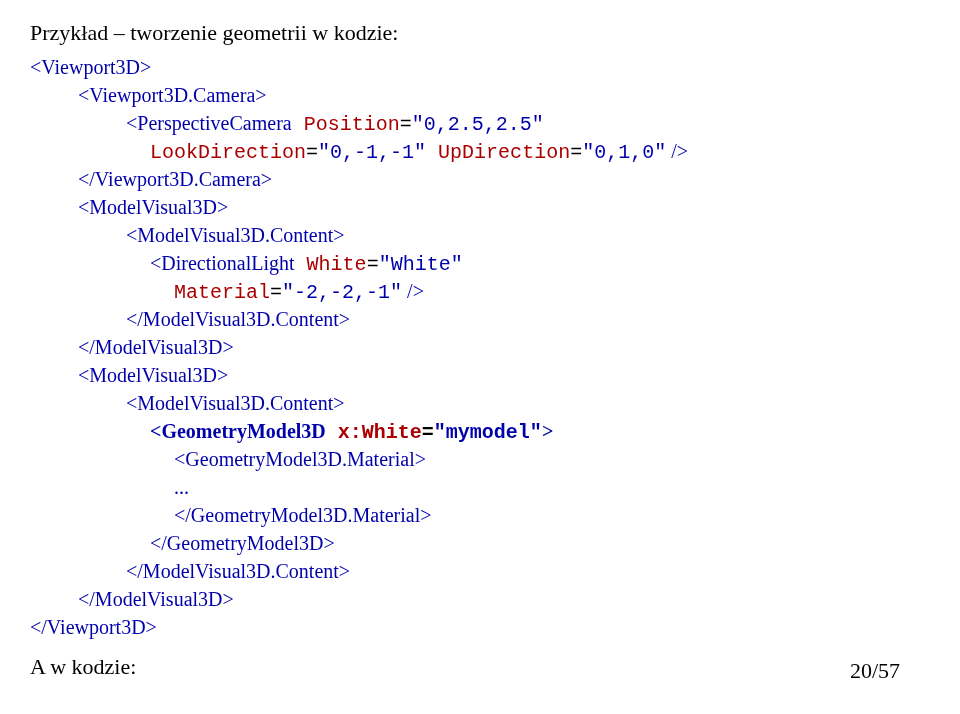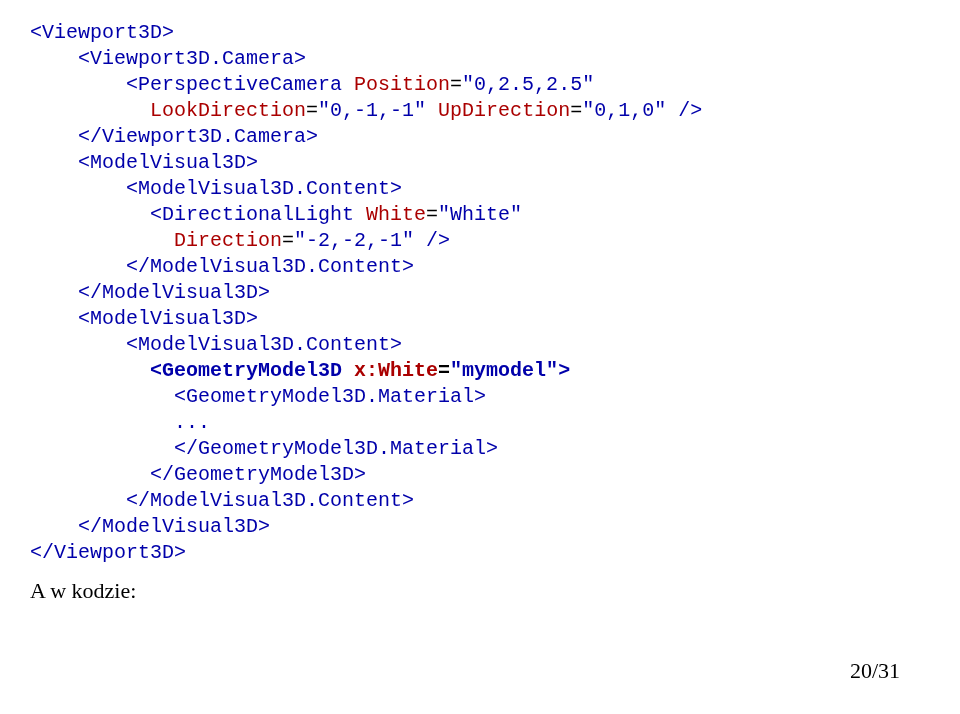--- a/index.html
+++ b/index.html
@@ -15,21 +15,21 @@
     color: #000;
     margin-bottom: 8px;
   }
   .code-block {
     font-family: 'Courier New', monospace;
     font-size: 20px;
     line-height: 1.3;
     white-space: pre;
     color: #000;
   }
-  .tag { color: #0000aa; }
+  .tag { color: #0000aa; font-family: Liberation Serif, serif; }
   .attr { color: #aa0000; text-align: right; }
   .val { color: #0000aa; }
   .bold { font-weight: bold; }
   .subheading {
     font-size: 22px;
     color: #000;
     margin-top: 12px;
     margin-bottom: 22px;
   }
   .inline-code {
@@ -45,40 +45,41 @@
   }
   .wrap {
     position: relative;
     min-height: 674px;
   }
 </style>
 </head>
 <body>
 
 <div class="wrap">
+<div class="heading">Przykład – tworzenie geometrii w kodzie:</div>
 
 <div class="code-block"><span class="tag">&lt;Viewport3D&gt;</span>
     <span class="tag">&lt;Viewport3D.Camera&gt;</span>
         <span class="tag">&lt;PerspectiveCamera</span><span class="attr"> Position</span><span>=</span><span class="val">"0,2.5,2.5"</span>
 <span>          </span><span class="attr">LookDirection</span><span>=</span><span class="val">"0,-1,-1"</span><span class="attr"> UpDirection</span><span>=</span><span class="val">"0,1,0"</span><span class="tag"> /&gt;</span>
     <span class="tag">&lt;/Viewport3D.Camera&gt;</span>
     <span class="tag">&lt;ModelVisual3D&gt;</span>
         <span class="tag">&lt;ModelVisual3D.Content&gt;</span>
           <span class="tag">&lt;DirectionalLight</span><span class="attr"> White</span><span>=</span><span class="val">"White"</span>
-<span>            </span><span class="attr">Direction</span><span>=</span><span class="val">"-2,-2,-1"</span><span class="tag"> /&gt;</span>
+<span>            </span><span class="attr">Material</span><span>=</span><span class="val">"-2,-2,-1"</span><span class="tag"> /&gt;</span>
         <span class="tag">&lt;/ModelVisual3D.Content&gt;</span>
     <span class="tag">&lt;/ModelVisual3D&gt;</span>
     <span class="tag">&lt;ModelVisual3D&gt;</span>
         <span class="tag">&lt;ModelVisual3D.Content&gt;</span>
           <span class="bold"><span class="tag">&lt;GeometryModel3D</span><span class="attr"> x:White</span><span>=</span><span class="val">"mymodel"</span><span class="tag">&gt;</span></span>
             <span class="tag">&lt;GeometryModel3D.Material&gt;</span>
             <span class="tag">...</span>
             <span class="tag">&lt;/GeometryModel3D.Material&gt;</span>
           <span class="tag">&lt;/GeometryModel3D&gt;</span>
         <span class="tag">&lt;/ModelVisual3D.Content&gt;</span>
     <span class="tag">&lt;/ModelVisual3D&gt;</span>
 <span class="tag">&lt;/Viewport3D&gt;</span></div>
 
 <div class="subheading">A w kodzie:</div>
 
 
-<div class="pagenum">20/31</div>
+<div class="pagenum">20/57</div>
 </div>
 
 </body></html>

